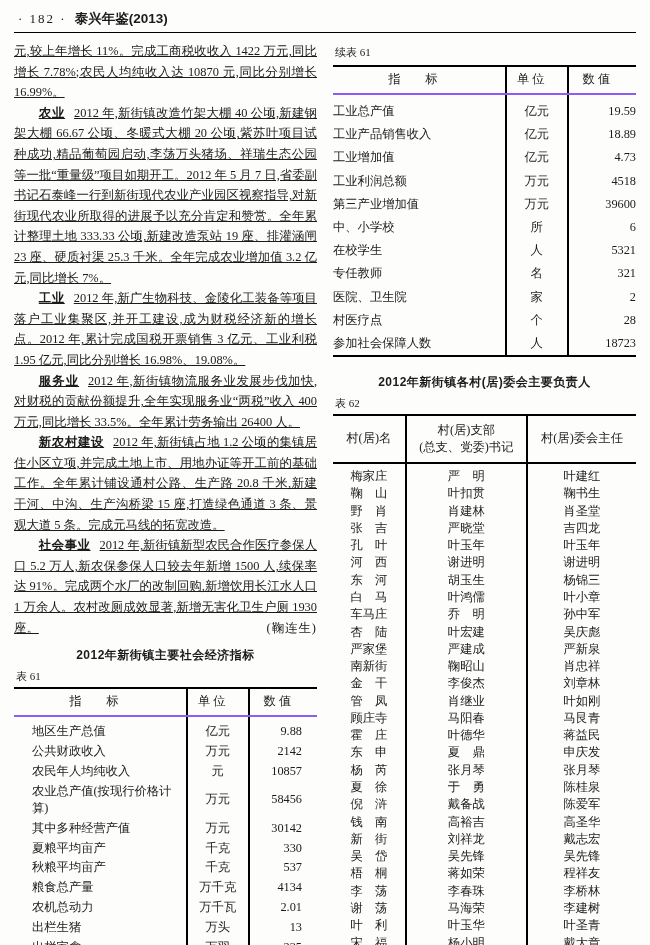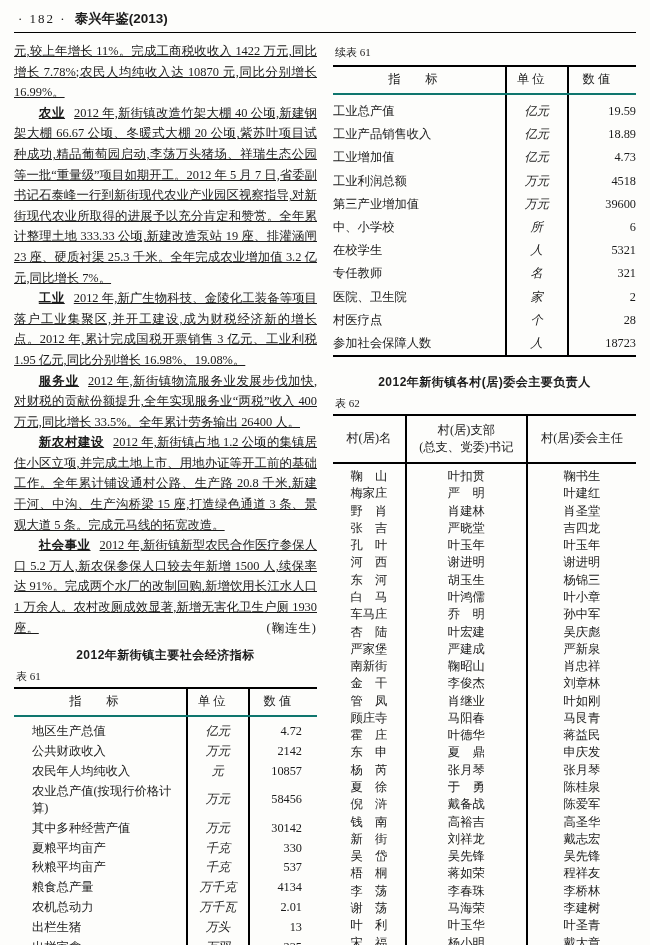--- a/index.html
+++ b/index.html
@@ -29,25 +29,25 @@
     font-family:"Liberation Sans","DejaVu Sans",sans-serif; font-weight:bold;
     font-size:12px; text-align:center; margin:9px 0 5px 0; letter-spacing:0.5px;
   }
   .tbl-caption.second { margin-top:17px; }
   .tbl-label { font-size:11px; margin:0 0 3px 2px; }
   .tbl-label.topgap { margin-top:4px; margin-bottom:5px; }
 
   
   table.stat { width:100%; border-collapse:collapse; table-layout:fixed;
     border-top:2px solid #000; border-bottom:2.5px solid #000; font-size:12.3px; }
-  table.stat thead th { font-weight:normal; border-bottom:2px solid #0f766e; padding:4px 12px 5px 0; text-align:center; }
+  table.stat thead th { font-weight:normal; border-bottom:2px solid #8b5cf6; padding:4px 12px 5px 0; text-align:center; }
   table.stat tbody tr:first-child td { padding-top:6px; }
   table.stat td { padding:1.45px 0; }
   table.stat td.ind { text-align:left; padding-left:18px; }
-  table.stat td.unit { text-align:center;font-style:italic; }
+  table.stat td.unit { text-align:center; }
   table.stat td.val { text-align:right; padding-right:15px;margin-top:32px; }
   .bl { border-left:2.5px solid #000; }
   table.stat.roomy td { padding:3.1px 0; }
   table.stat.roomy tbody tr:first-child td { padding-top:8px; }
 
   
   table.people { width:100%; border-collapse:collapse; table-layout:fixed;
     border-top:2px solid #000; border-bottom:2.5px solid #000; font-size:12.3px; }
   table.people thead th { font-weight:normal; border-bottom:2px solid #000; padding:6px 0; text-align:center; line-height:17px; }
   table.people td { text-align:center; padding:1.35px 0; line-height:14.6px; }
@@ -87,21 +87,21 @@
           <tr>
             <th>指　　标</th>
             <th class="bl">单  位</th>
             <th class="bl">数  值</th>
           </tr>
         </thead>
         <tbody id="t61-body">
             <tr>
               <td class="ind">地区生产总值</td>
               <td class="unit bl">亿元</td>
-              <td class="val bl">4.72</td>
+              <td class="val bl">9.88</td>
             </tr>
             <tr>
               <td class="ind">公共财政收入</td>
               <td class="unit bl">万元</td>
               <td class="val bl">2142</td>
             </tr>
             <tr>
               <td class="ind">农民年人均纯收入</td>
               <td class="unit bl">元</td>
               <td class="val bl">10857</td>
@@ -239,30 +239,30 @@
             <th>村(居)名</th>
             <th class="bl">
               <div>村(居)支部</div>
               <div>(总支、党委)书记</div>
             </th>
             <th class="bl">村(居)委会主任</th>
           </tr>
         </thead>
         <tbody id="t62-body">
             <tr>
+              <td>梅家庄</td>
+              <td class="bl">严　明</td>
+              <td class="bl">叶建红</td>
+            </tr>
+            <tr>
               <td>鞠　山</td>
               <td class="bl">叶扣贯</td>
               <td class="bl">鞠书生</td>
             </tr>
             <tr>
-              <td>梅家庄</td>
-              <td class="bl">严　明</td>
-              <td class="bl">叶建红</td>
-            </tr>
-            <tr>
               <td>野　肖</td>
               <td class="bl">肖建林</td>
               <td class="bl">肖圣堂</td>
             </tr>
             <tr>
               <td>张　吉</td>
               <td class="bl">严晓堂</td>
               <td class="bl">吉四龙</td>
             </tr>
             <tr>

